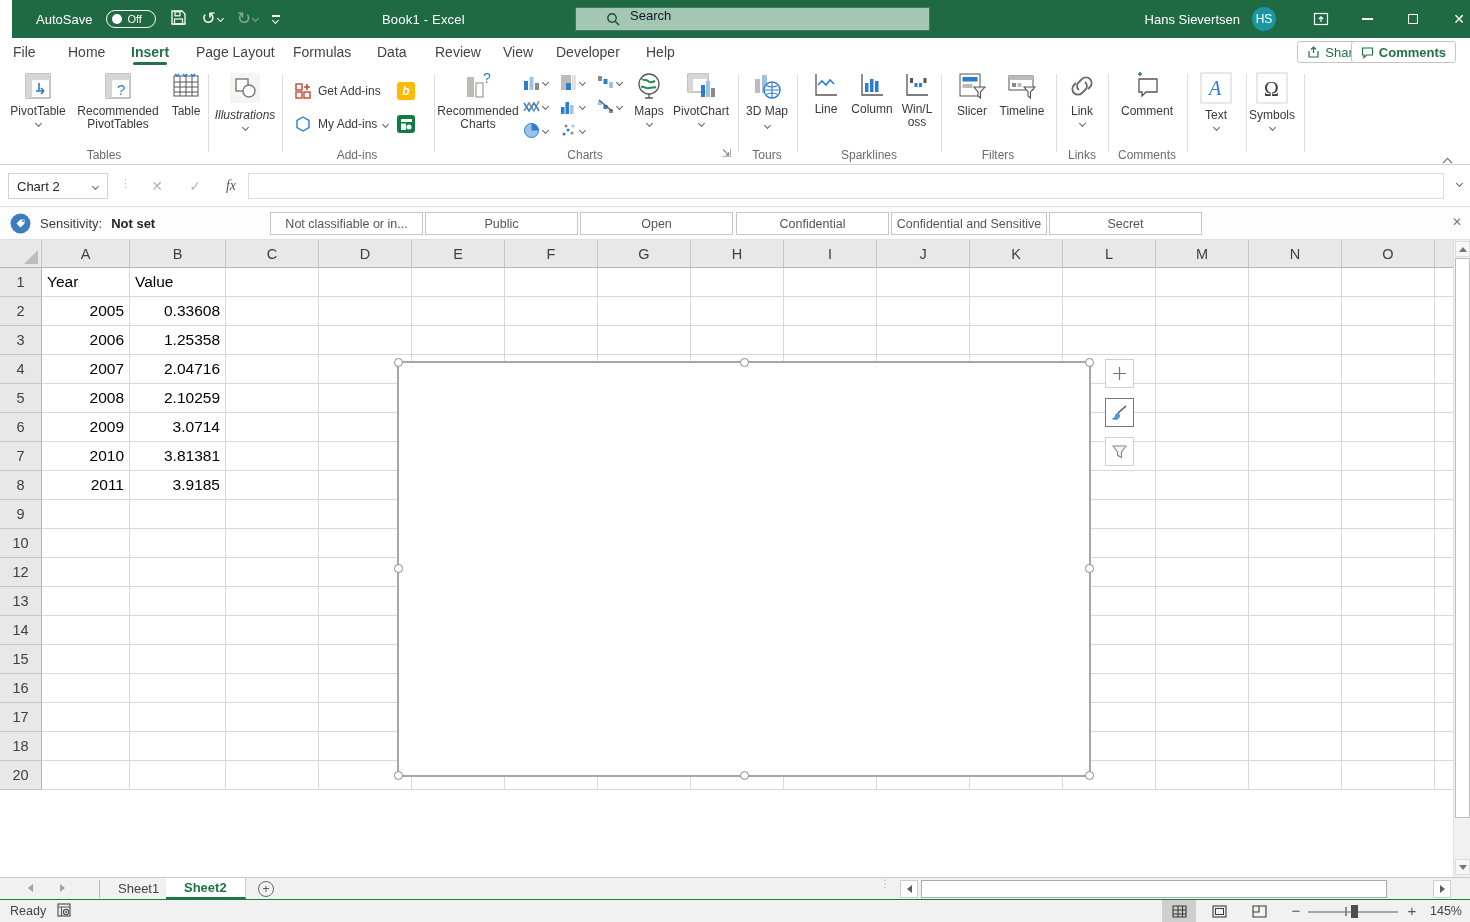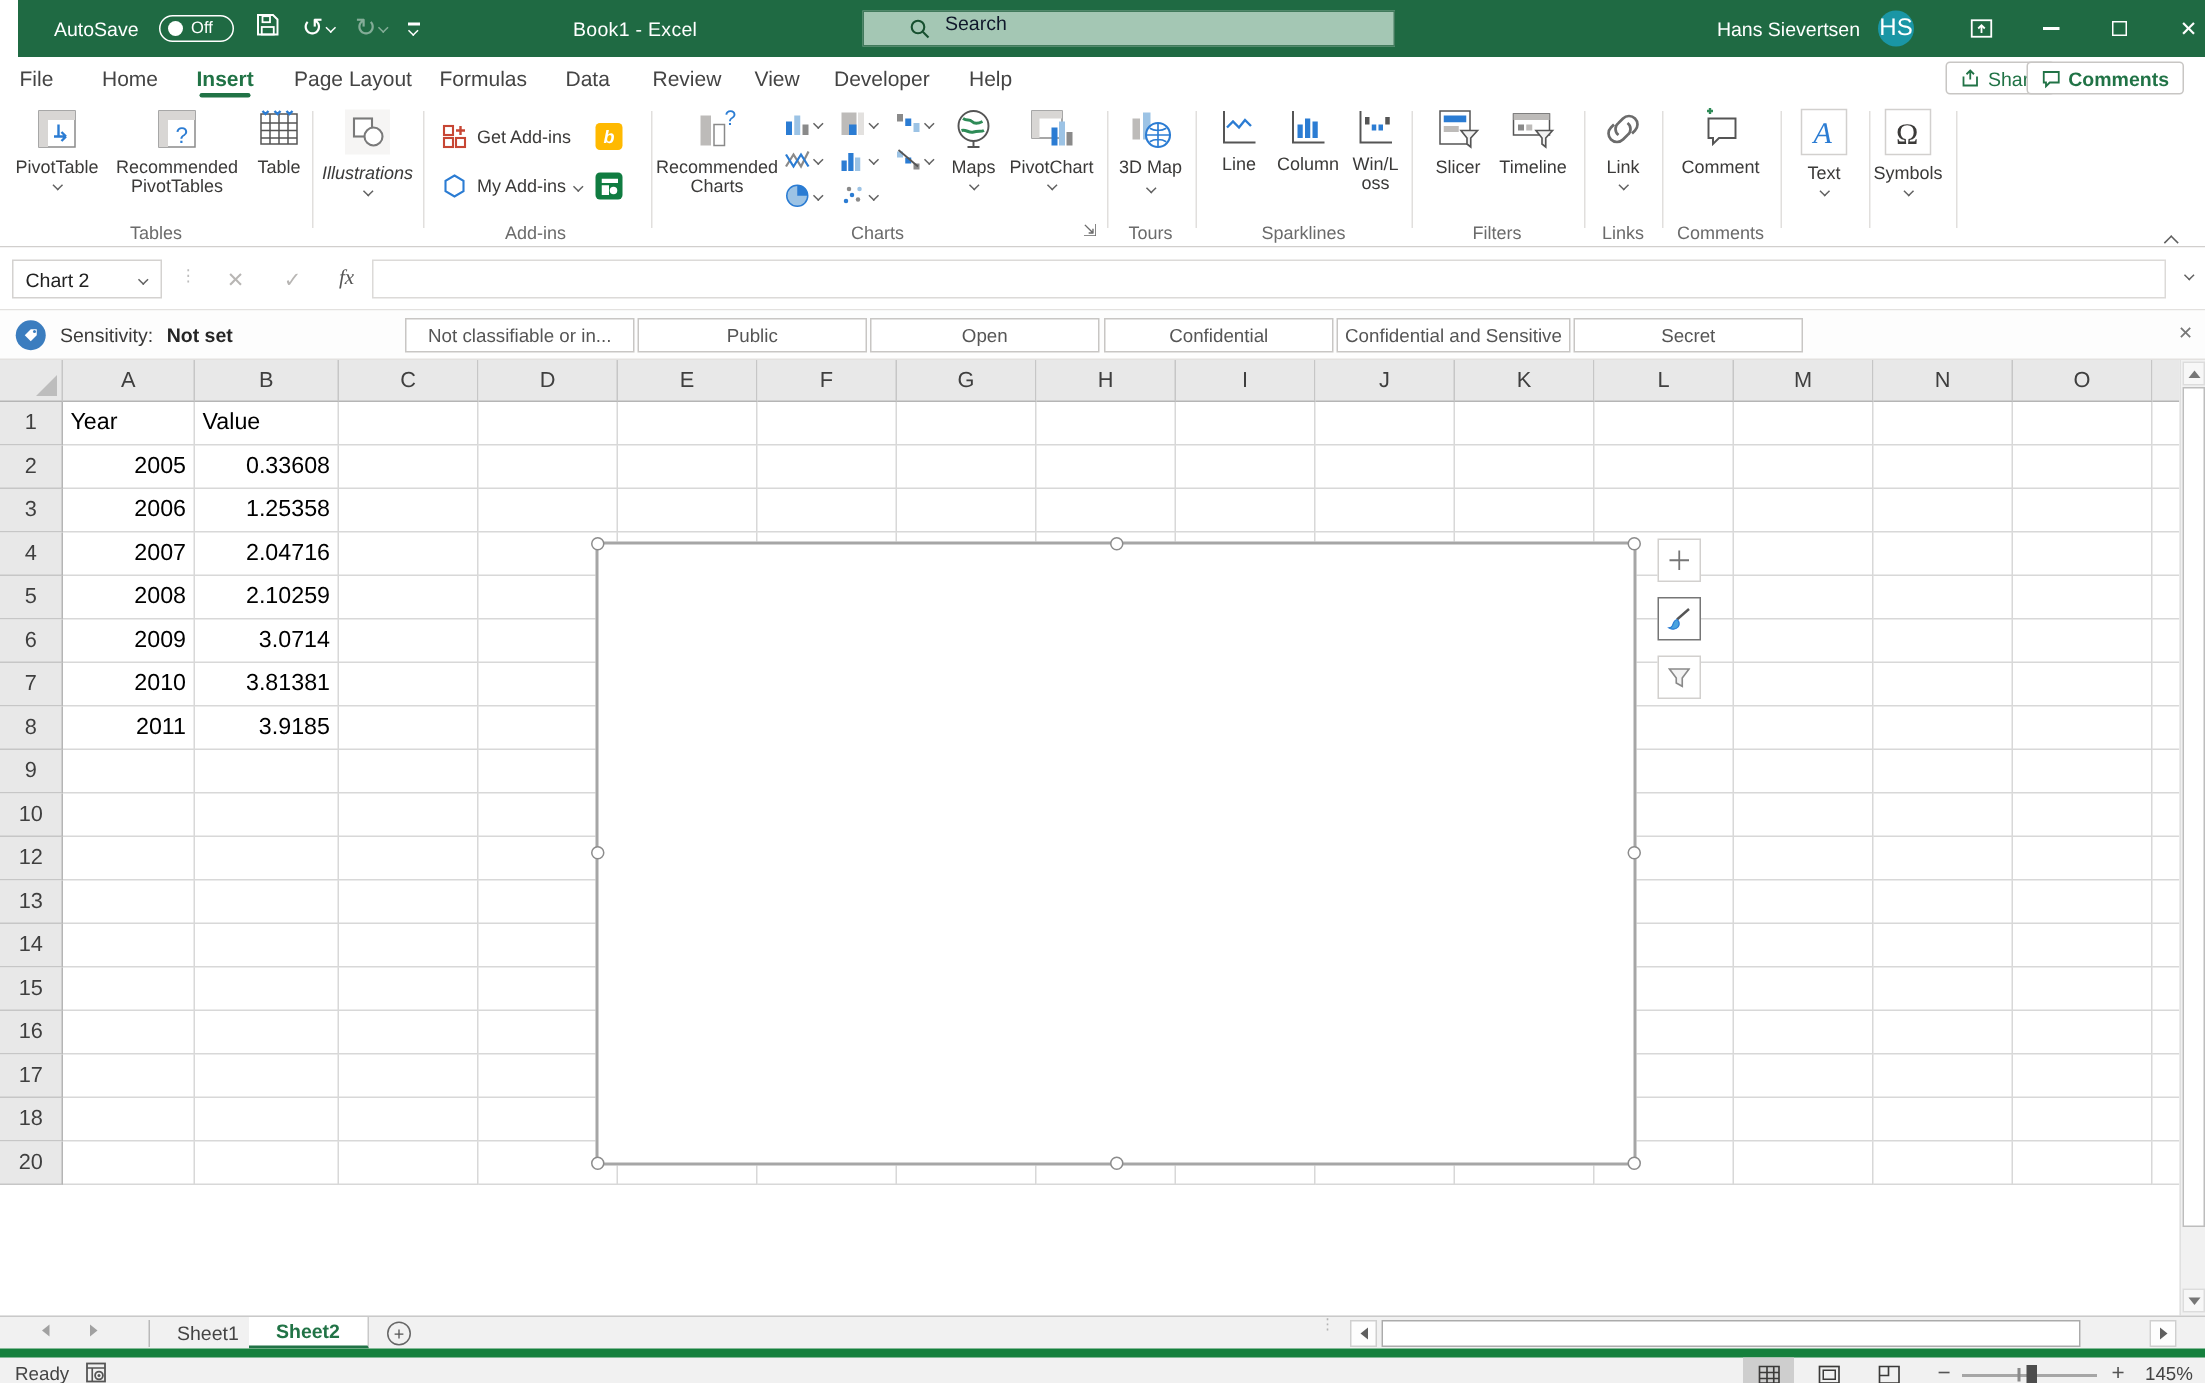--- a/index.html
+++ b/index.html
@@ -22,21 +22,21 @@
   #doc-title { position:absolute; left:370px; top:0; height:38px; display:flex; align-items:center;
     font-size:13px; letter-spacing:.2px; }
   #search-box { position:absolute; left:563px; top:7px; width:355px; height:24px;
     background:#a4c7b4; border:1px solid #417a5c; display:flex; align-items:flex-start;
     padding-left:32px; color:#0f172a; font-size:13px; cursor:text; }
   #search-box svg { position:absolute; left:30px; top:4px; }
   #search-box .search-text{ margin-left:22px; }
   #tb-right { position:absolute; right:0; top:0; height:38px; display:flex; align-items:center; }
   .user-name { font-size:13px; margin-right:12px; }
   .avatar { width:24px; height:24px; border-radius:50%; background:#1a96a5; color:#fff;
-    font-size:16px; display:flex; align-items:center; justify-content:center; margin-right:22px; }
+    font-size:12px; display:flex; align-items:center; justify-content:center; margin-right:22px; }
   .winbtn { width:46px; height:38px; display:flex; align-items:center; justify-content:center;
     font-size:14px; cursor:pointer; }
   .min-glyph { width:11px; height:1.4px; background:#fff; display:inline-block; }
   .max-glyph { width:10px; height:10px; border:1.4px solid #fff; display:inline-block; }
 
   
   #menubar { position:absolute; top:38px; left:0; width:1470px; height:28px; background:#fff; }
   .menu-tab { position:absolute; top:0; height:28px; display:flex; align-items:center;
     font-size:14px; color:#444; cursor:pointer; }
   .menu-tab.active { color:#217346; font-weight:bold; }
@@ -153,21 +153,21 @@
     border-right:5px solid #5f5f5f; }
   .tri-right { width:0; height:0; border-top:4px solid transparent; border-bottom:4px solid transparent;
     border-left:5px solid #5f5f5f; }
   #hthumb { position:absolute; left:21px; top:0; width:466px; height:18px; background:#fff;
     border:1px solid #ababab; cursor:grab; }
   #tab-dots { position:absolute; left:880px; top:3px; color:#b3b3b3; font-size:10px; line-height:5px;
     cursor:pointer; }
 
   
   #statusbar { position:absolute; top:899px; left:0; width:1470px; height:23px; background:#f1f1f1;
-    border-top:6px solid #15803d; }
+    border-top:1px solid #15803d; }
   #status-ready { position:absolute; left:10px; top:0; height:22px; display:flex; align-items:center;
     font-size:12.5px; color:#444; }
   #macro-btn { position:absolute; left:56px; top:3px; cursor:pointer; }
   .view-btn { position:absolute; top:0; width:34px; height:22px; display:flex; align-items:center;
     justify-content:center; cursor:pointer; }
   .view-btn.sel { background:#cecece; }
   #zoom-out { position:absolute; left:1288px; top:2px; width:16px; height:18px; text-align:center;
     font-size:15px; color:#555; cursor:pointer; }
   #zoom-track { position:absolute; left:1308px; top:11px; width:90px; height:2px; background:#a6a6a6; }
   #zoom-notch { position:absolute; left:1345px; top:7px; width:1.5px; height:9px; background:#8a8a8a; }

